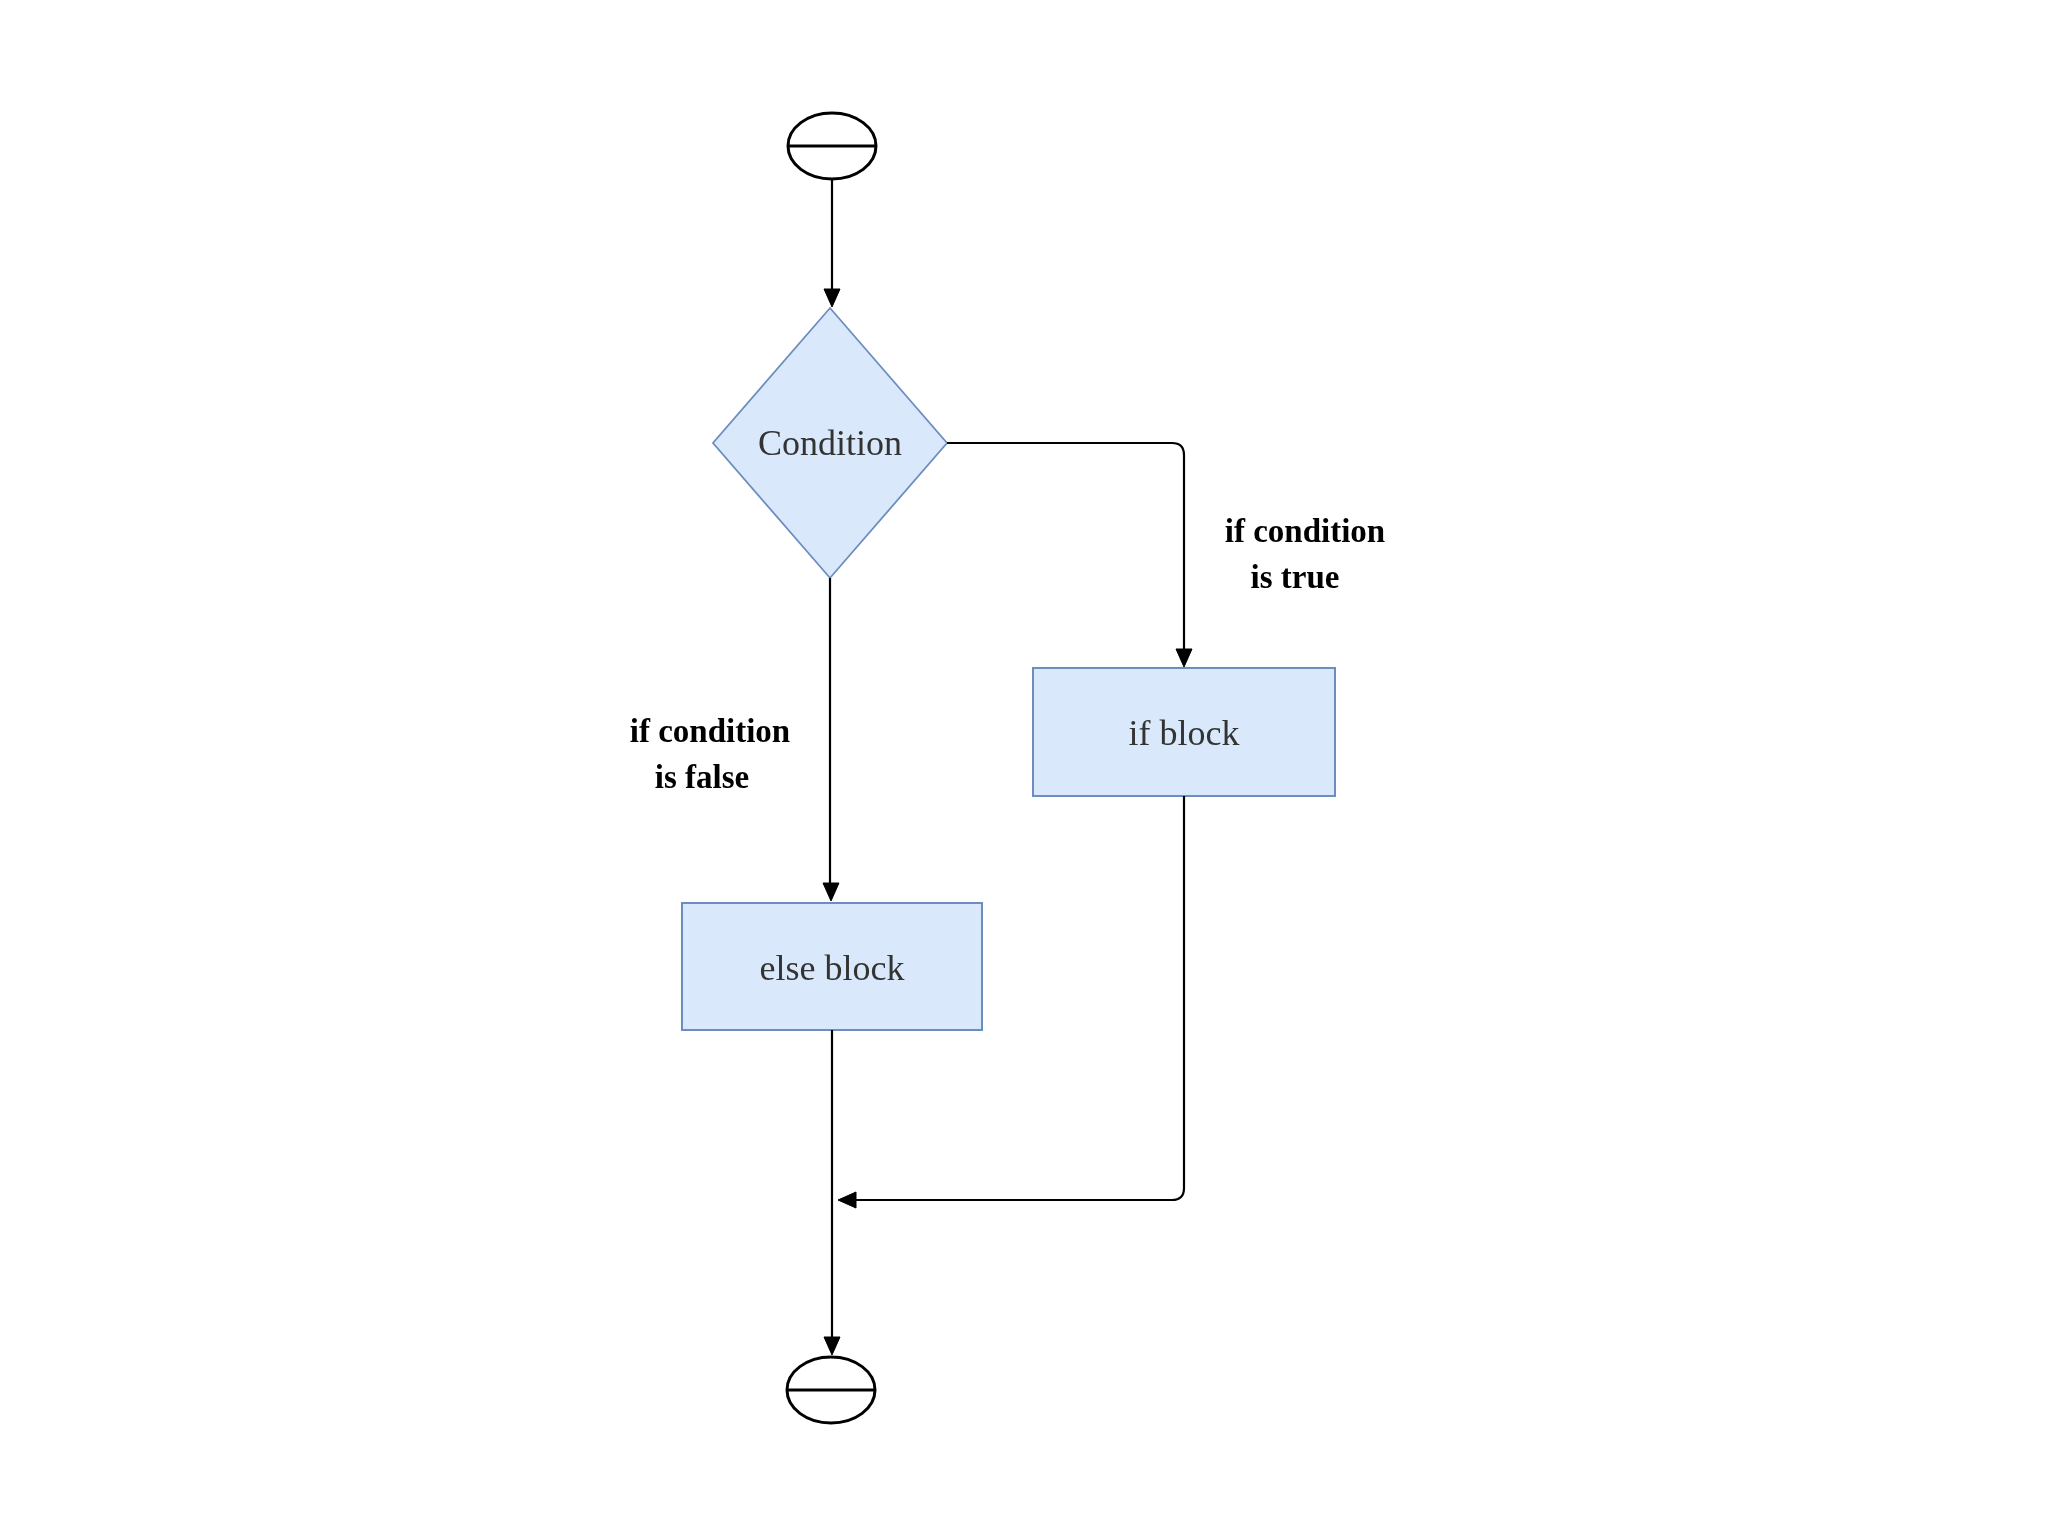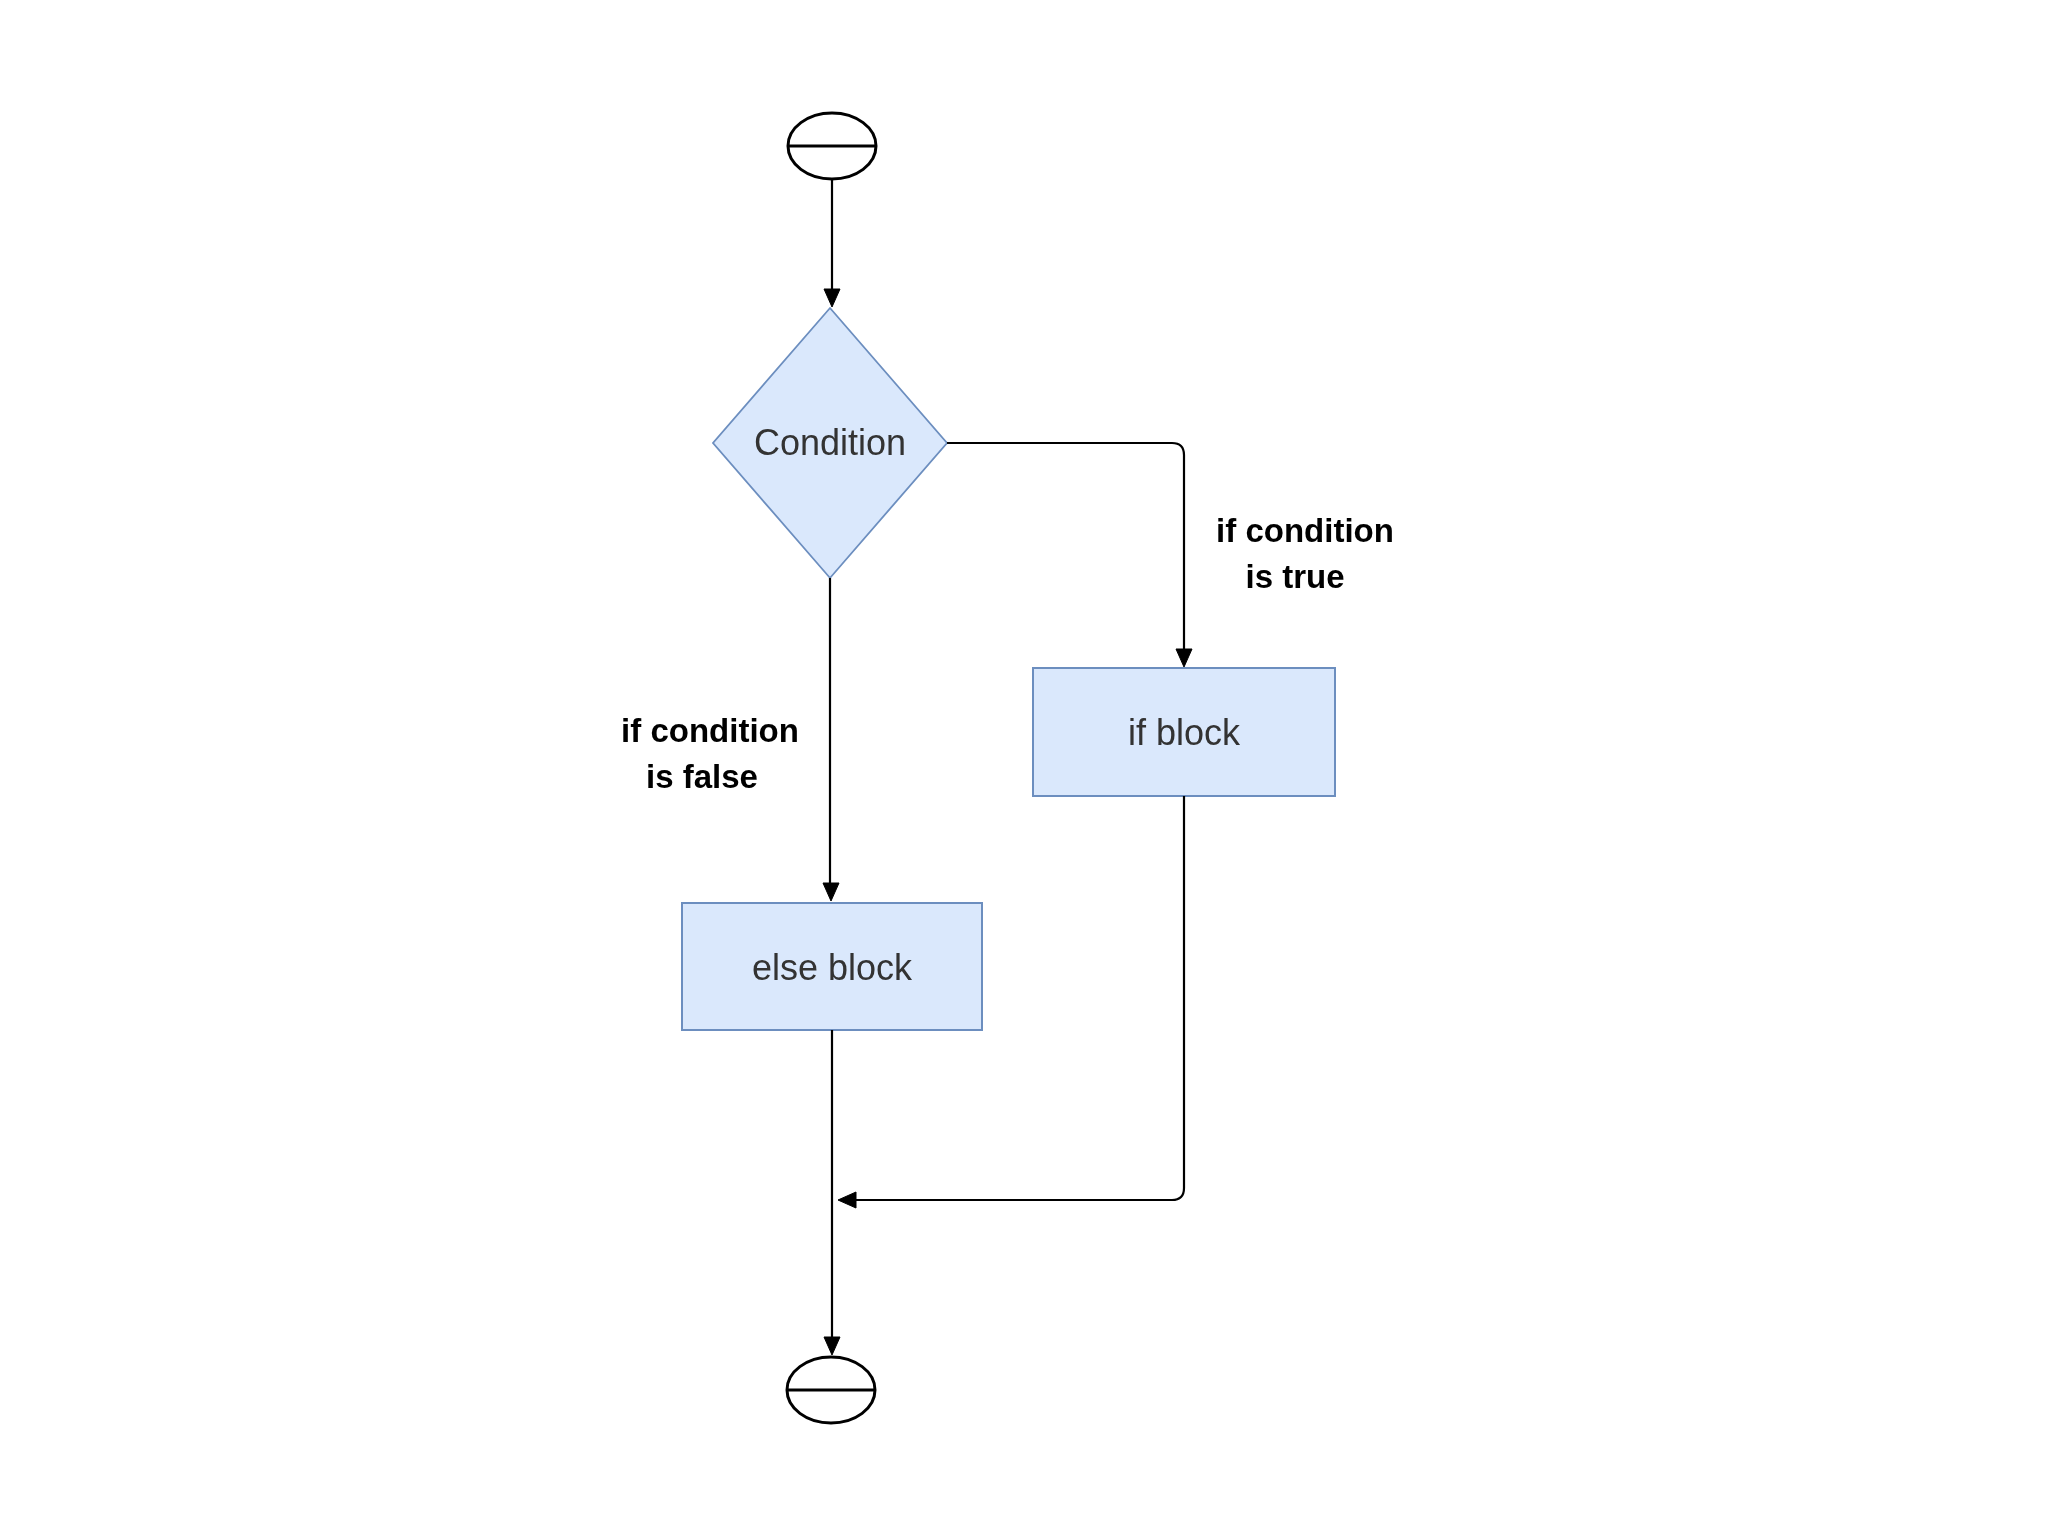--- a/index.html
+++ b/index.html
@@ -1,21 +1,21 @@
 <!DOCTYPE html>
 <html><head>
 <meta charset="utf-8">
 <style>
   html, body { margin: 0; padding: 0; background: #ffffff; }
   .stage {
     position: relative;
     width: 2048px;
     height: 1536px;
     background: #ffffff;
-    font-family: Liberation Sans, sans-serif;
+    font-family: Liberation Serif, serif;
     overflow: hidden;
   }
   svg { display: block; }
   .edge {
     fill: none;
     stroke: #000000;
     stroke-width: 2.2;
     stroke-linejoin: round;
     stroke-linecap: butt;
   }

